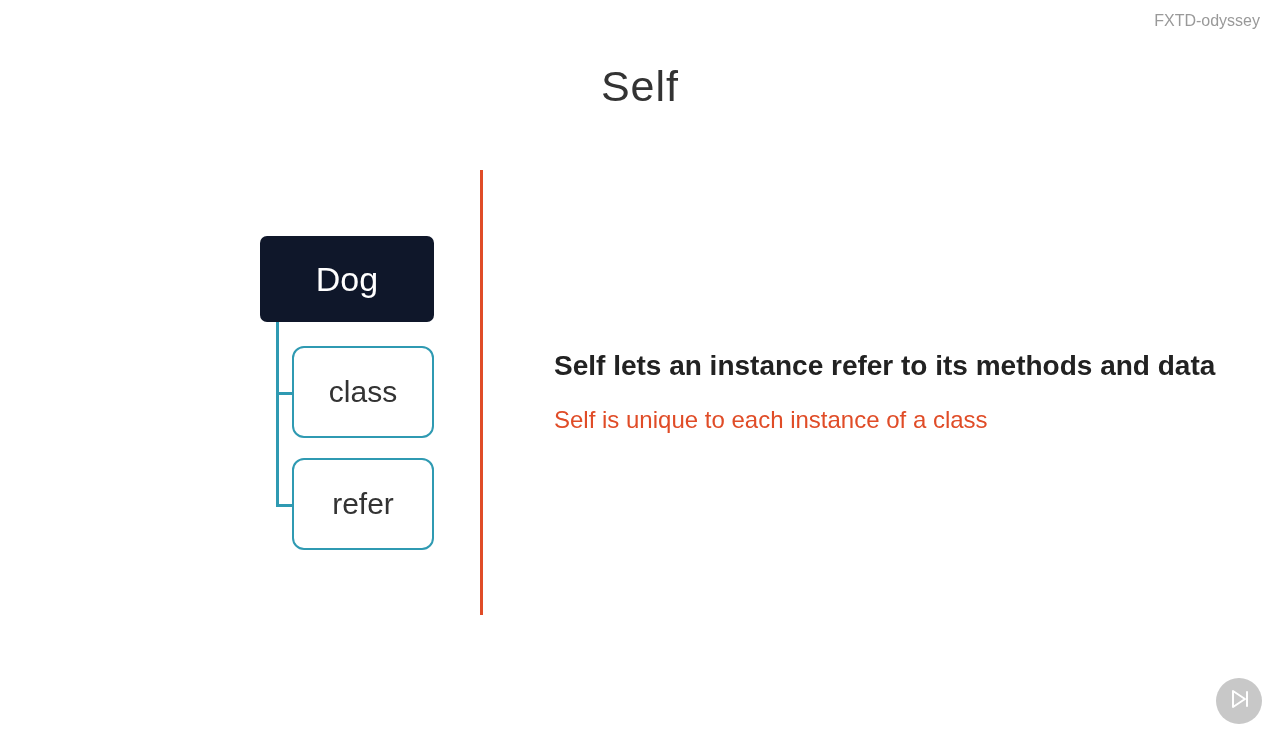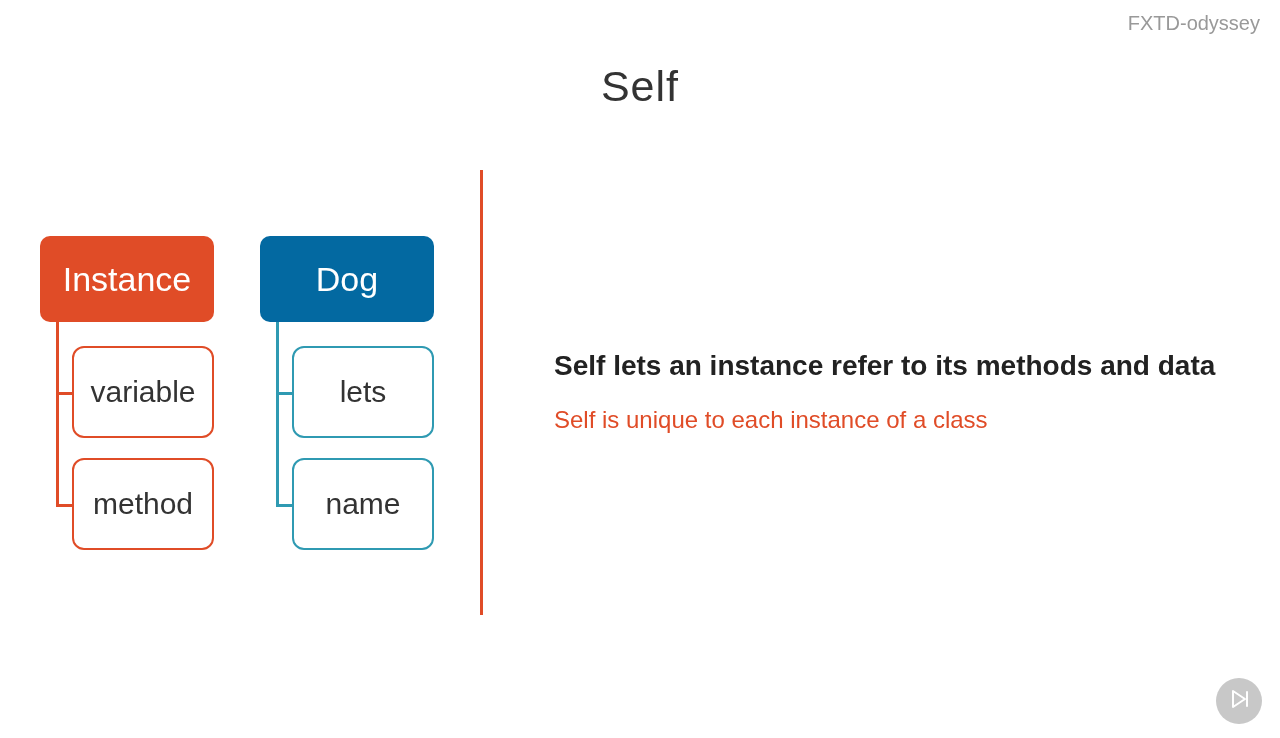--- a/index.html
+++ b/index.html
@@ -13,21 +13,21 @@
       background: #ffffff;
       font-family: -apple-system, BlinkMacSystemFont, "Segoe UI", Helvetica, Arial, sans-serif;
       position: relative;
       overflow: hidden;
     }
     .watermark {
       position: absolute;
       top: 12px;
       right: 20px;
       color: #999;
-      font-size: 20px;
+      font-size: 16px;
       font-weight: 400;
     }
     .title {
       position: absolute;
       top: 62px;
       left: 0;
       right: 0;
       text-align: center;
       font-size: 43px;
       font-weight: 300;
@@ -67,21 +67,22 @@
       align-items: center;
       justify-content: center;
       font-size: 34px;
       font-weight: 500;
       color: #fff;
     }
     .header-orange {
       background: #E04C27;
     }
     .header-teal {
-      background: #0369a1;
+      background: #0f172a;
+      border-radius: 7px;
     }
     .child-box {
       width: 142px;
       height: 92px;
       border: 2.5px solid;
       border-radius: 12px;
       display: flex;
       align-items: center;
       justify-content: center;
       font-size: 30px;
@@ -169,51 +170,35 @@
 <body>
 
 <div class="watermark">FXTD-odyssey</div>
 
 <div class="title">Self</div>
 
 <div class="divider"></div>
 
 <div class="diagram-area">
 
-  <div class="tree tree-instance">
-    <div class="header-box header-orange">
-      <span>Instance</span>
-    </div>
-    <div class="connector conn-orange">
-      <div class="connector-line-v" style="height:184px;"></div>
-      <div class="connector-line-h" style="top:70px;"></div>
-      <div class="connector-line-h" style="top:182px;"></div>
-    </div>
-    <div class="child-box child-orange child-1">
-      <span>variable</span>
-    </div>
-    <div class="child-box child-orange child-2">
-      <span>method</span>
-    </div>
-  </div>
 
   <div class="tree tree-dog">
     <div class="header-box header-teal">
       <span>Dog</span>
     </div>
     <div class="connector conn-teal">
       <div class="connector-line-v" style="height:184px;"></div>
       <div class="connector-line-h" style="top:70px;"></div>
       <div class="connector-line-h" style="top:182px;"></div>
     </div>
     <div class="child-box child-teal child-1">
-      <span>lets</span>
+      <span>class</span>
     </div>
     <div class="child-box child-teal child-2">
-      <span>name</span>
+      <span>refer</span>
     </div>
   </div>
 
 </div>
 
 <div class="text-area">
   <div class="text-line-1">Self lets an instance refer to its methods and data</div>
   <div class="text-line-2">Self is unique to each instance of a class</div>
 </div>
 

